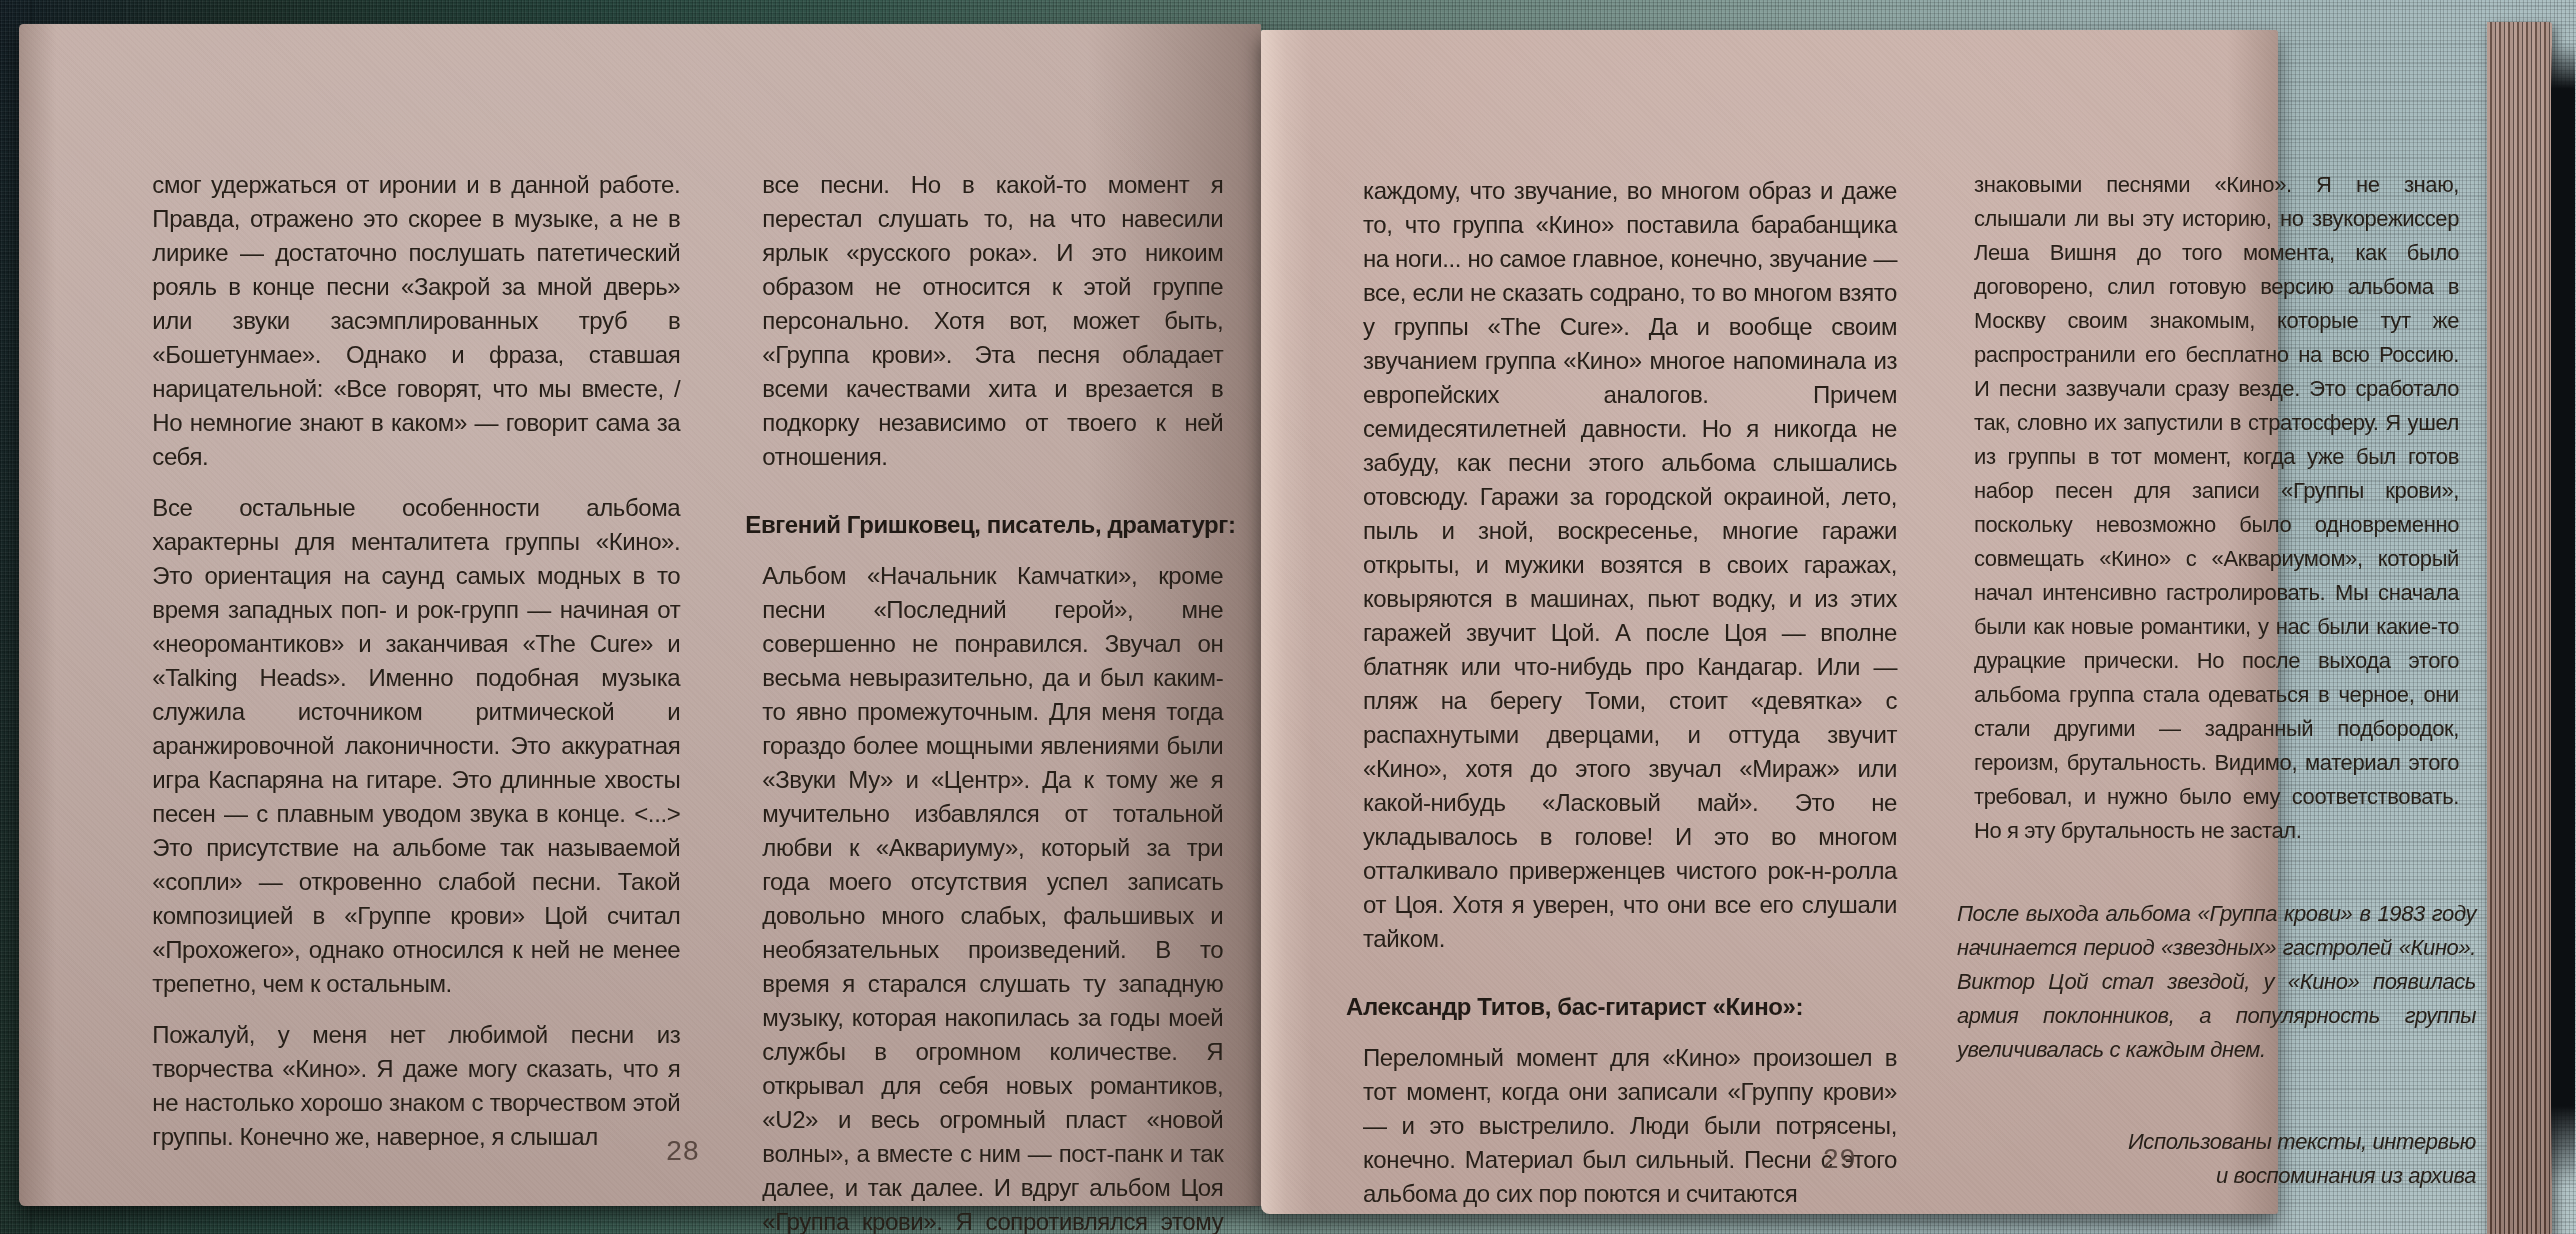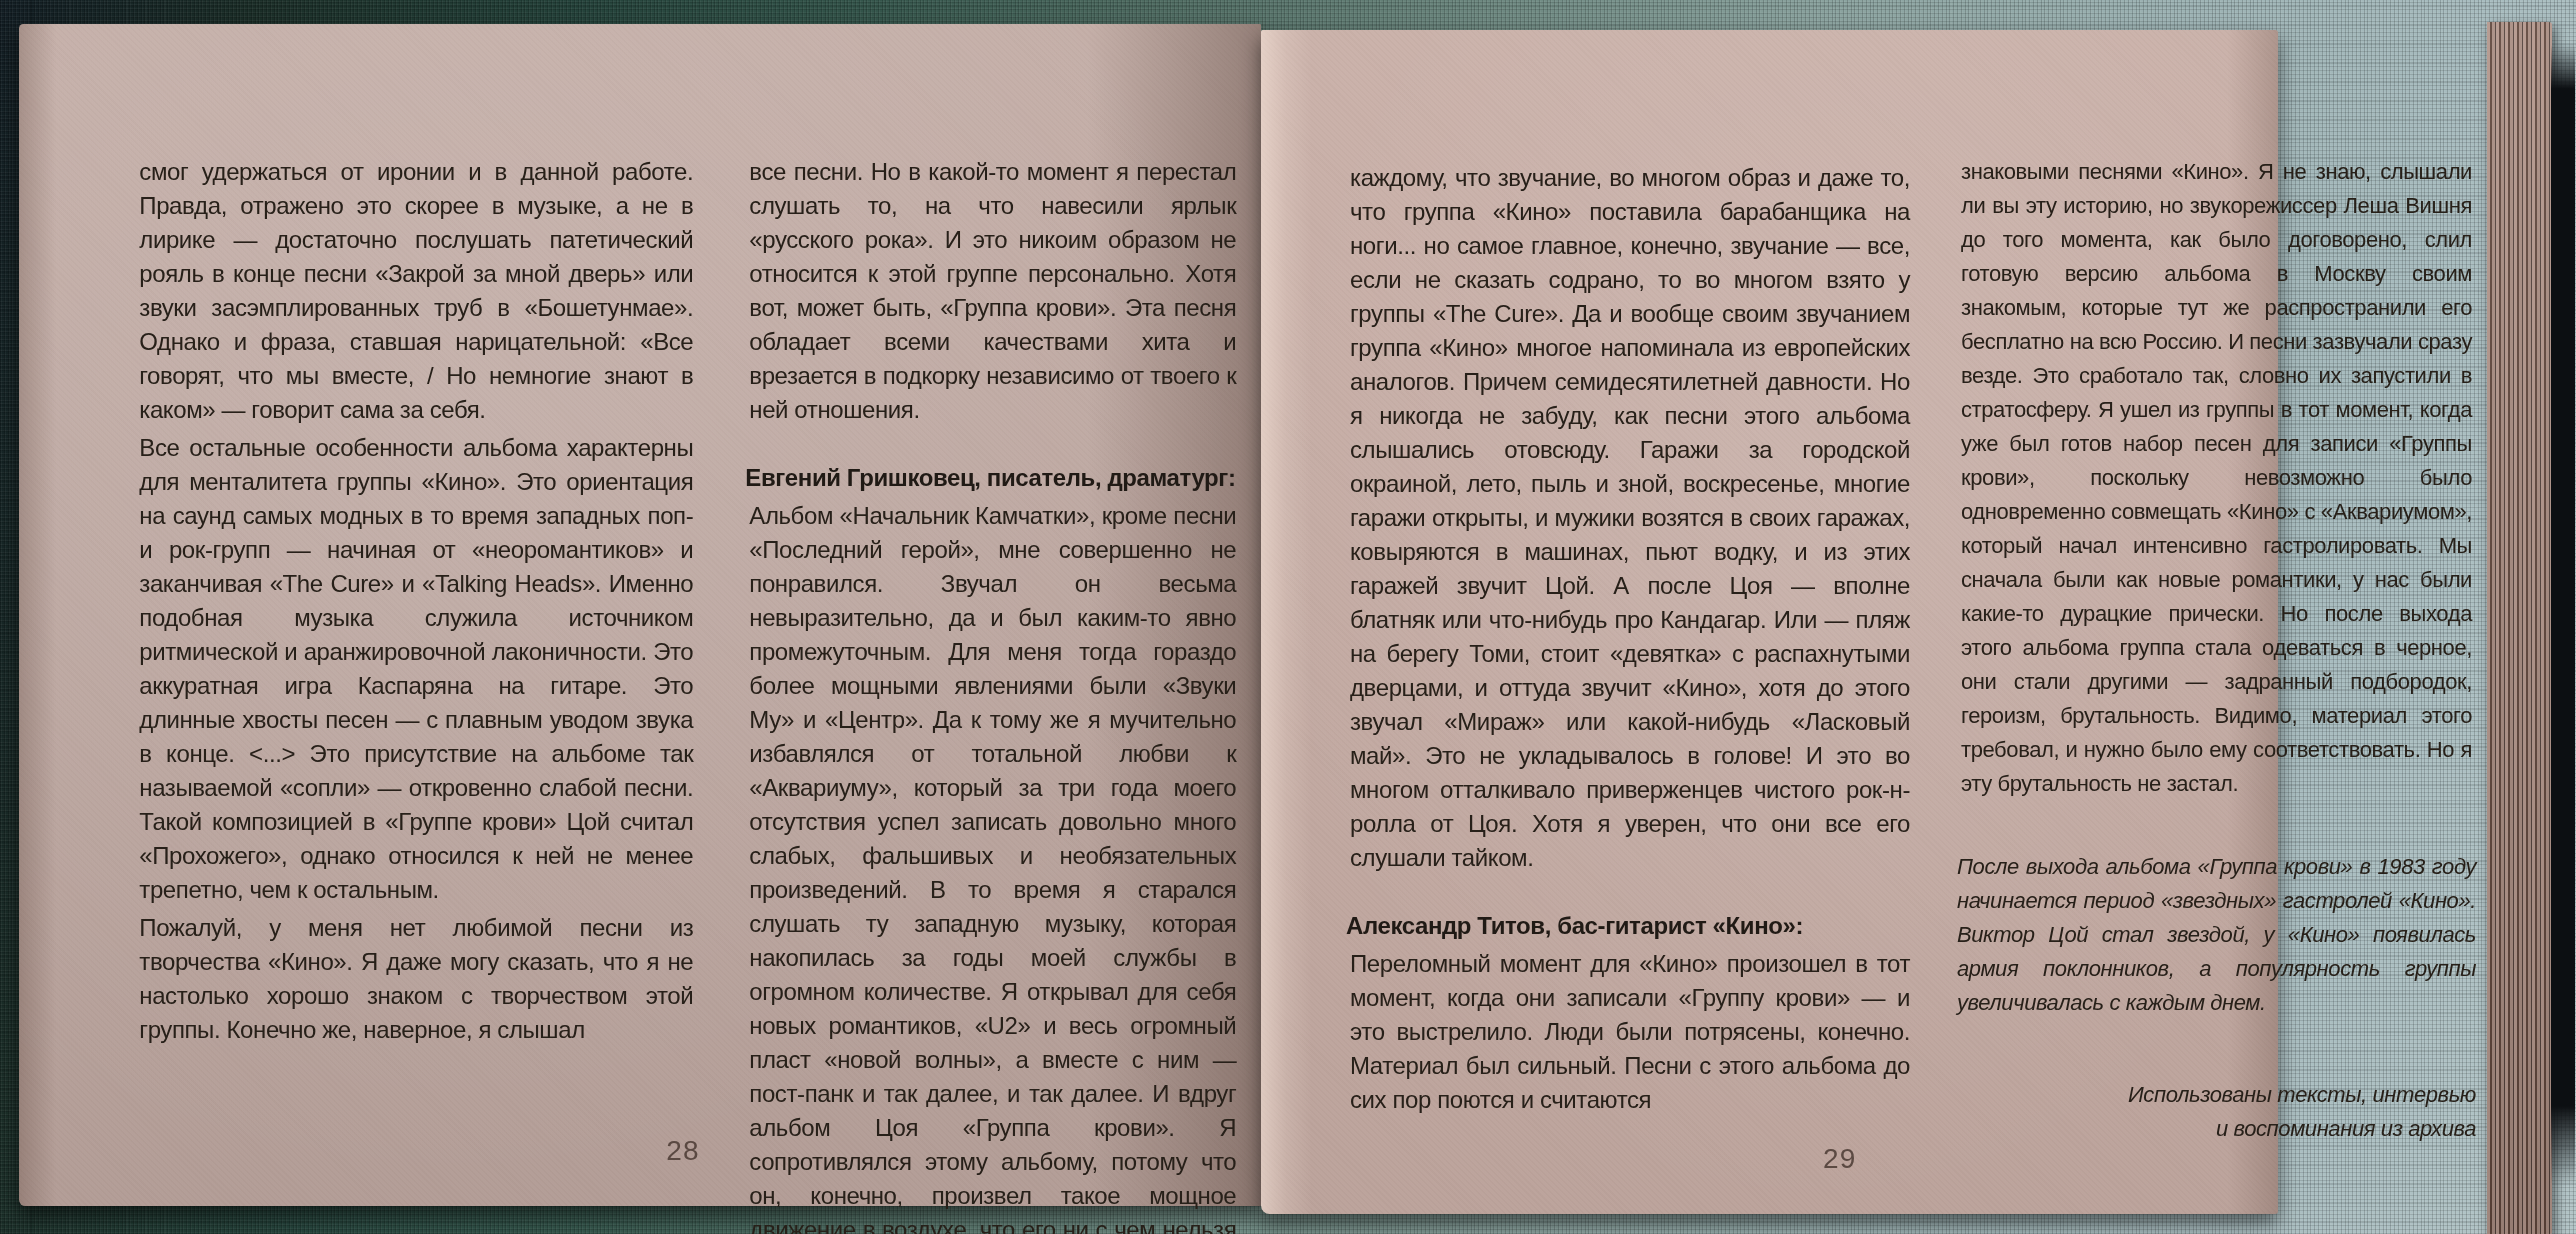--- a/index.html
+++ b/index.html
@@ -78,21 +78,21 @@
     position: absolute; top: 127px;
     font-size: 24px; line-height: 34px;
     letter-spacing: -0.4px;
     text-align: justify;
   }
   .page-left  .col1 { left: 116px;  width: 562px; }
   .page-left  .col2 { left: 726px; width: 495px; }
   .page-right .col1 { left: 85px;  width: 568px; }
   .page-right .col2 { left: 696px; width: 519px; top: 121px; font-size: 22px; }
 
-  .para { margin: 4px; }
+  .para { margin: 17px; }
   .heading {
     margin: 34px 0 0 0;
     font-size: inherit; line-height: inherit;
     font-weight: bold;
     white-space: pre-line;
     text-align: left;
     color: #201a15;
   }
   .closing-note {
     margin: 49px 0 0 0;

